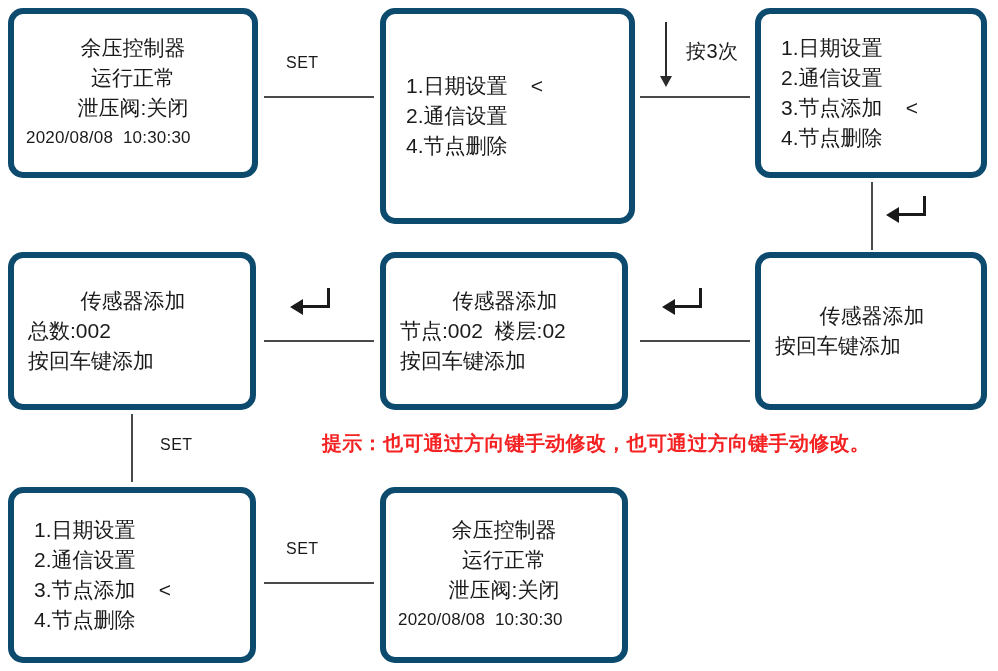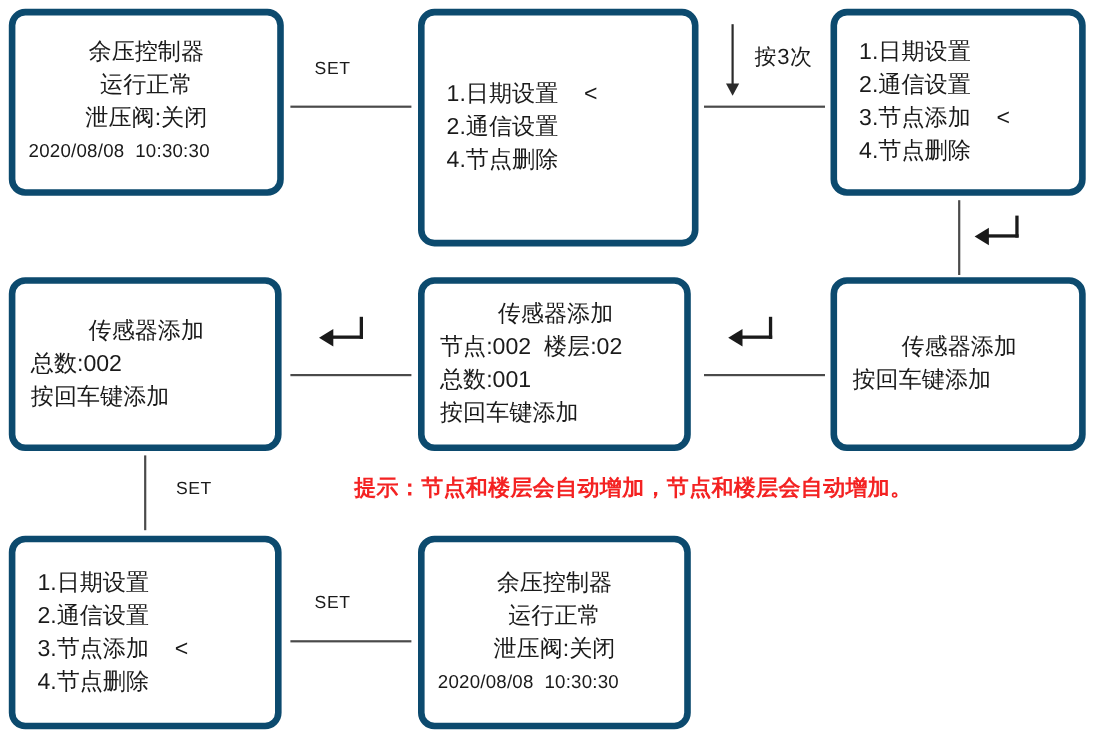--- a/index.html
+++ b/index.html
@@ -132,41 +132,40 @@
   <div class="enter-key" style="left:662px;top:288px;">
     <div class="vert"></div>
       <div class="horz"></div>
       <div class="head"></div>
   </div>
   <div class="hline" style="left:640px;top:340px;width:110px;"></div>
 
   <div class="screen sensor" style="left:380px;top:252px;width:248px;height:158px;">
     <div class="line center pad-c">传感器添加</div>
     <div class="line left">节点:002  楼层:02</div>
-    <div class="line left">总数:001</div>
     <div class="line left">按回车键添加</div>
   </div>
 
   <div class="enter-key" style="left:290px;top:288px;">
     <div class="vert"></div>
       <div class="horz"></div>
       <div class="head"></div>
   </div>
   <div class="hline" style="left:264px;top:340px;width:110px;"></div>
 
   <div class="screen sensor" style="left:8px;top:252px;width:248px;height:158px;">
     <div class="line center pad-c">传感器添加</div>
     <div class="line left">总数:002</div>
     <div class="line left">按回车键添加</div>
   </div>
 
   <div class="vline" style="left:131px;top:414px;height:68px;"></div>
   <div class="conn-label" style="left:160px;top:436px;">SET</div>
 
-  <div class="hint" style="left:322px;top:430px;color:#f42222;">提示：节点和楼层会自动增加，节点和楼层会自动增加。</div>
+  <div class="hint" style="left:322px;top:430px;color:#f42222;">提示：也可通过方向键手动修改，也可通过方向键手动修改。</div>
 
   <div class="screen menu" style="left:8px;top:487px;width:248px;height:176px;">
     <div class="line left">1.日期设置</div>
     <div class="line left">2.通信设置</div>
     <div class="line left">3.节点添加    &lt;</div>
     <div class="line left">4.节点删除</div>
   </div>
 
   <div class="conn-label" style="left:286px;top:540px;">SET</div>
   <div class="hline" style="left:264px;top:582px;width:110px;"></div>

